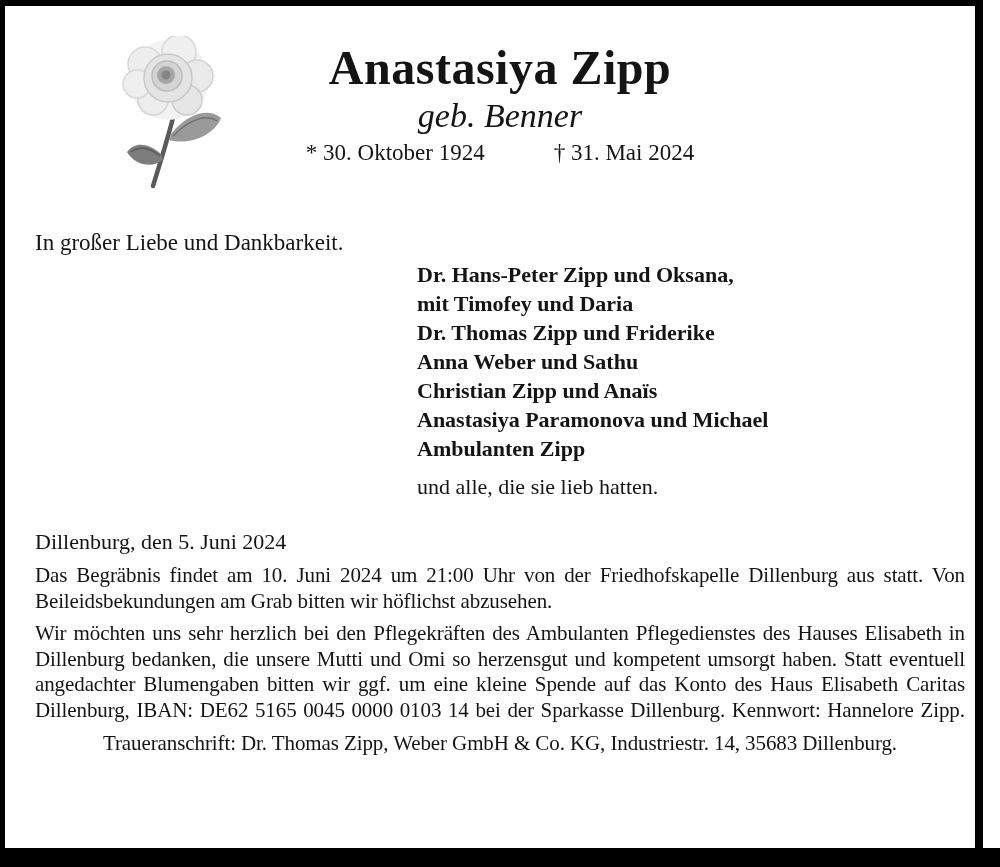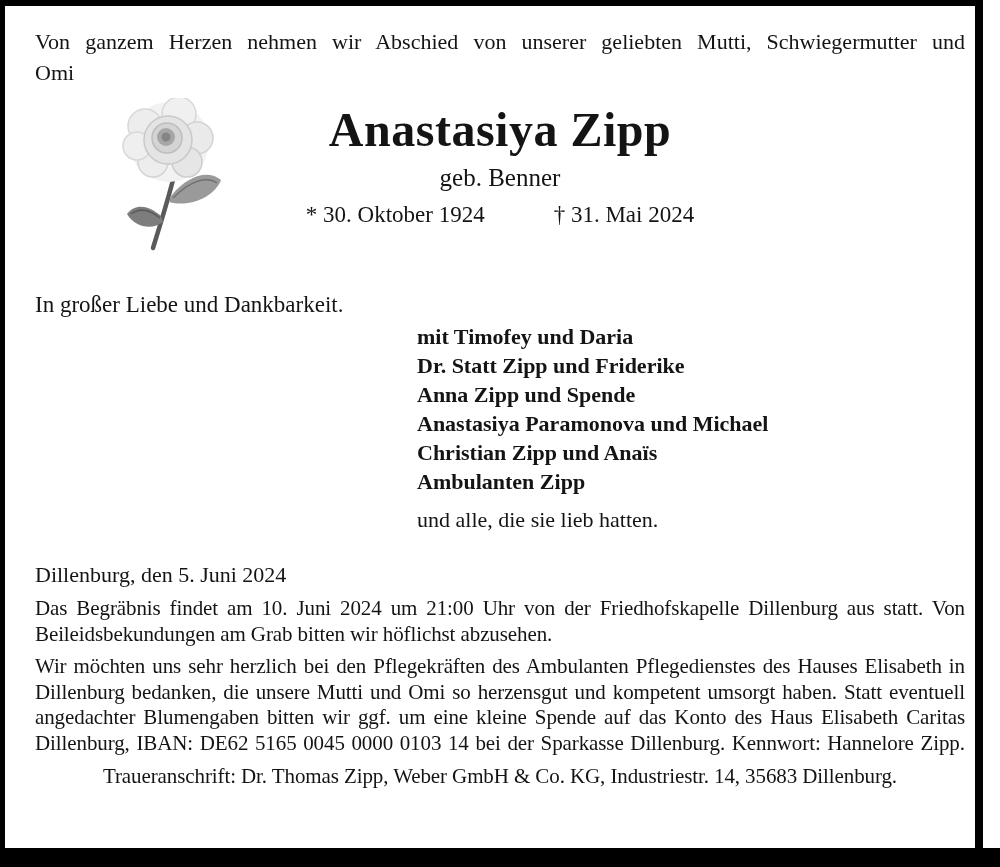--- a/index.html
+++ b/index.html
@@ -50,21 +50,22 @@
     width: 148px; height: 158px;
   }
   .header-center { text-align: center; }
   .deceased-name {
     font-size: 48px;
     font-weight: bold;
     line-height: 56px;
     letter-spacing: 0.5px;
   }
   .maiden-name {
-    font-size: 25px;
+    font-size: 34px;
+    font-style: italic;
     line-height: 32px;
     margin-top: 4px;
     text-align: center;
   }
   .dates {
     font-size: 23px;
     line-height: 30px;
     margin-top: 6px;
   }
   .dates .death { margin-left: 69px; }
@@ -102,21 +103,20 @@
   .address { margin-top: 8px; text-align: center; }
 </style>
 </head>
 <body>
 
 <div class="page">
   <div class="frame"></div>
 
   <div class="content">
 
-    <div class="intro">Von ganzem Herzen nehmen wir Abschied von unserer geliebten Mutti, Schwiegermutter und Omi</div>
 
     <div class="header">
       <div class="rose-wrap">
         <svg width="148" height="158" viewBox="0 0 148 158" xmlns="http://www.w3.org/2000/svg">
           <path d="M80 66 C74 92 66 118 56 150" stroke="#5a5a5a" stroke-width="4.5" fill="none" stroke-linecap="round"></path>
           <path d="M74 98 C92 76 112 72 124 82 C118 98 94 110 72 104 Z" fill="#9a9a9a"></path>
           <path d="M76 100 C94 82 110 78 120 85" stroke="#6f6f6f" stroke-width="1.5" fill="none"></path>
           <path d="M64 118 C50 106 38 106 30 116 C38 130 56 132 66 124 Z" fill="#7d7d7d"></path>
           <path d="M63 120 C52 111 42 110 34 116" stroke="#5c5c5c" stroke-width="1.5" fill="none"></path>
           <circle cx="72" cy="44" r="40" fill="#f2f2f2"></circle>
@@ -137,25 +137,26 @@
         <div class="maiden-name">geb. Benner</div>
         <div class="dates">
           <span class="birth">* 30. Oktober 1924</span><span class="death">† 31. Mai 2024</span>
         </div>
       </div>
     </div>
 
     <div class="tribute">In großer Liebe und Dankbarkeit.</div>
 
     <div class="mourners">
+      <div>Dr. Hans-Peter Zipp und Oksana,</div>
       <div>mit Timofey und Daria</div>
-      <div>Dr. Statt Zipp und Friderike</div>
-      <div>Anna Zipp und Spende</div>
+      <div>Dr. Thomas Zipp und Friderike</div>
+      <div>Anna Weber und Sathu</div>
+      <div>Christian Zipp und Anaïs</div>
       <div>Anastasiya Paramonova und Michael</div>
-      <div>Christian Zipp und Anaïs</div>
       <div>Ambulanten Zipp</div>
     </div>
 
     <div class="mourners-suffix">und alle, die sie lieb hatten.</div>
 
     <div class="dateline">Dillenburg, den 5. Juni 2024</div>
 
     <div class="para funeral">Das Begräbnis findet am 10. Juni 2024 um 21:00 Uhr von der Friedhofskapelle Dillenburg aus statt. Von Beileidsbekundungen am Grab bitten wir höflichst abzusehen.</div>
 
     <div class="para thanks">Wir möchten uns sehr herzlich bei den Pflegekräften des Ambulanten Pflegedienstes des Hauses Elisabeth in Dillenburg bedanken, die unsere Mutti und Omi so herzensgut und kompetent umsorgt haben. Statt eventuell angedachter Blumengaben bitten wir ggf. um eine kleine Spende auf das Konto des Haus Elisabeth Caritas Dillenburg, IBAN: DE62 5165 0045 0000 0103 14 bei der Sparkasse Dillenburg. Kennwort: Hannelore Zipp.</div>

